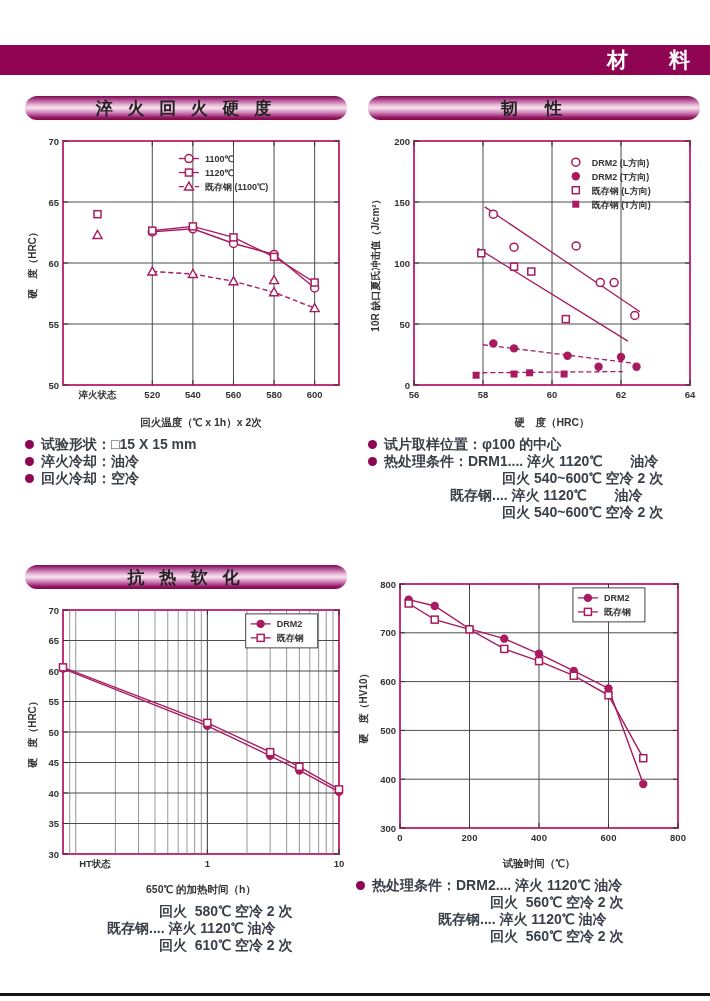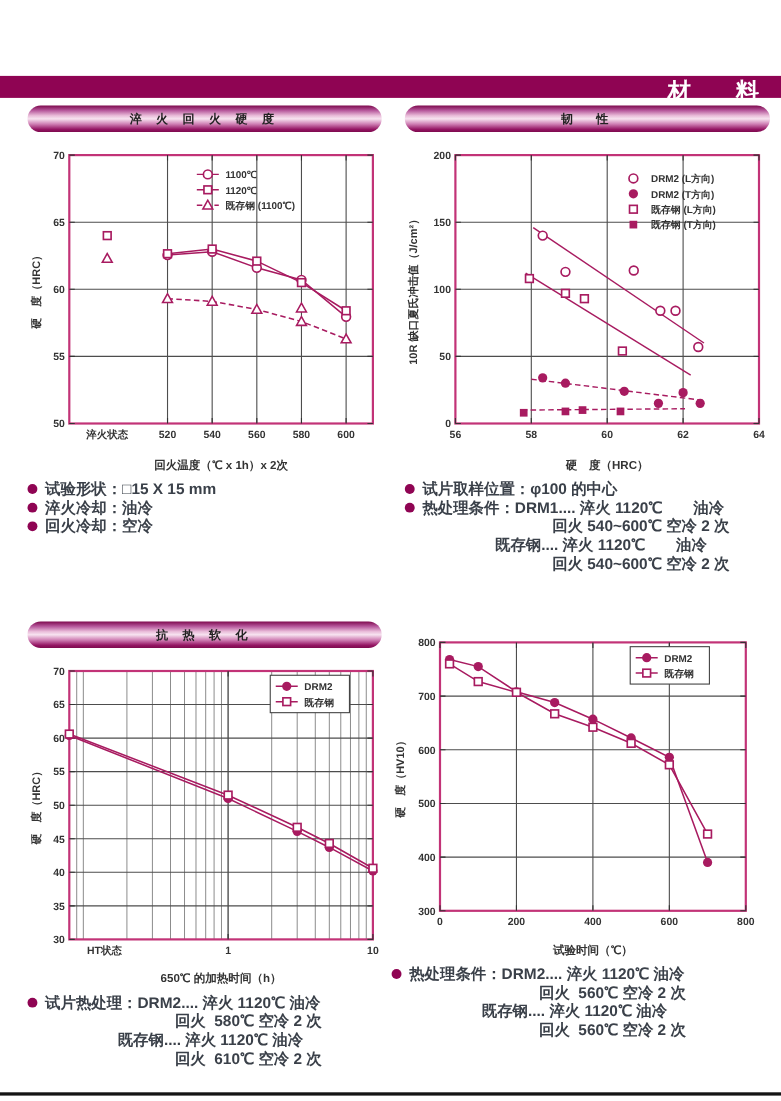--- a/index.html
+++ b/index.html
@@ -1,35 +1,35 @@
 <!DOCTYPE html>
 <html><head>
 <meta charset="utf-8">
 <style>
   html,body{margin:0;padding:0;}
   body{
     width:710px;height:1001px;position:relative;background:#ffffff;
     font-family:"Liberation Sans", sans-serif;overflow:hidden;
   }
   .band{
-    position:absolute;left:0;top:45px;width:710px;height:20px;
+    position:absolute;left:0;top:45px;width:710px;height:30px;
     background:#8F0453;color:#fff;box-sizing:border-box;
     font-size:21px;font-weight:bold;letter-spacing:10px;
-    text-align:right;line-height:30px;padding-right:10px;margin-top:24px;
+    text-align:right;line-height:30px;padding-right:10px;
   }
   .cell{position:absolute;}
   .cell-tl{left:25px;top:96px;width:322px;}
   .cell-tr{left:368px;top:96px;width:332px;}
   .cell-bl{left:25px;top:565px;width:322px;}
   .cell-br{left:356px;top:563px;width:332px;}
   .pill{
     height:24px;border-radius:12px;
     background:linear-gradient(180deg,#7e0a4e 0%,#b5569a 18%,#e9bcd9 38%,#f7e3f0 50%,#cf7fb4 70%,#941563 90%,#7e0a4e 100%);
     display:flex;align-items:center;justify-content:center;
-    font-weight:bold;font-size:11px;letter-spacing:5px;color:#222;
+    font-weight:bold;font-size:17px;letter-spacing:5px;color:#222;
   }
   svg.chart{display:block;margin-top:9px;}
   .notes{margin-top:5px;}
   .note{
     position:relative;padding-left:16px;margin-bottom:1px;
     font-size:14px;font-weight:bold;color:#3a4049;line-height:16px;white-space:pre;
   }
   .note .dot{
     position:absolute;left:0;top:3.5px;width:9px;height:9px;border-radius:50%;background:#8F0453;
   }
@@ -298,21 +298,20 @@
       <text transform="translate(11,134) rotate(-90)" font-size="10" font-weight="bold" text-anchor="middle" fill="#333333">硬　度（HRC）</text>
       <rect x="220.68" y="15.879999999999999" width="72" height="34" fill="#fff" stroke="#444" stroke-width="1"></rect>
       <line x1="225.68" y1="25.88" x2="245.68" y2="25.88" stroke="#A81B60" stroke-width="1.3"></line>
       <circle cx="235.68" cy="25.88" r="4.2" fill="#A81B60"></circle>
       <text x="251.68" y="29.38" font-size="9" font-weight="bold" fill="#333333">DRM2</text>
       <line x1="225.68" y1="39.879999999999995" x2="245.68" y2="39.879999999999995" stroke="#A81B60" stroke-width="1.3"></line>
       <rect x="232.18" y="36.379999999999995" width="7" height="7" fill="#fff" stroke="#A81B60" stroke-width="1.5"></rect>
       <text x="251.68" y="43.379999999999995" font-size="9" font-weight="bold" fill="#333333">既存钢</text>
     </svg>
   <div class="notes">
-      <div class="note"><span class="dot"></span>试片热处理：DRM2.... 淬火 1120℃ 油冷</div>
       <div class="note ind1">回火  580℃ 空冷 2 次</div>
       <div class="note ind2">既存钢.... 淬火 1120℃ 油冷</div>
       <div class="note ind1">回火  610℃ 空冷 2 次</div>
     </div>
 </div>
 
 <div class="cell cell-br">
   <svg class="chart" width="332" height="300">
       <line x1="113.5" y1="12" x2="113.5" y2="256" stroke="#4d4d4d" stroke-width="1"></line>
       <line x1="183" y1="12" x2="183" y2="256" stroke="#4d4d4d" stroke-width="1"></line>

